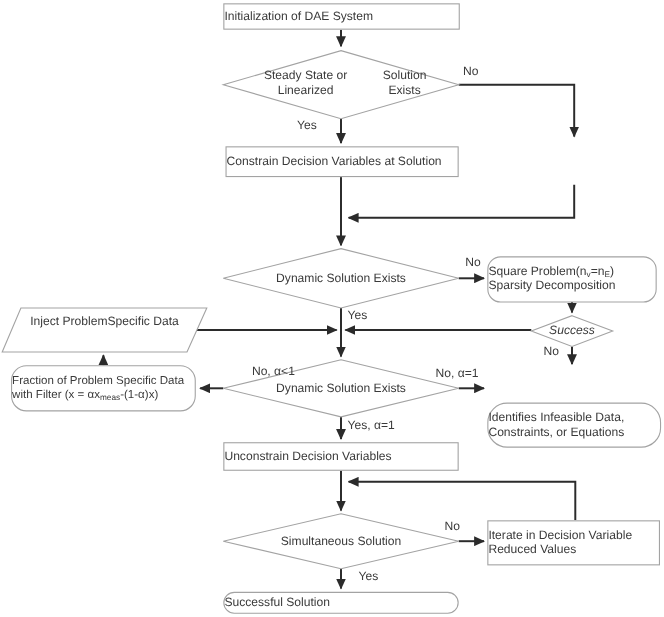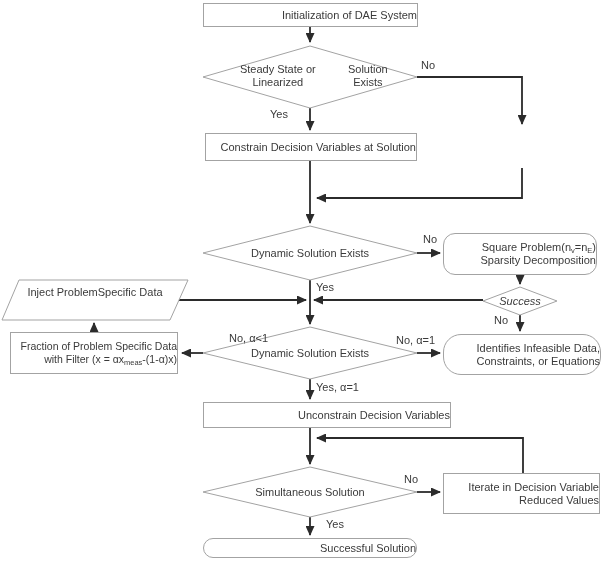--- a/index.html
+++ b/index.html
@@ -5,33 +5,33 @@
   html,body{margin:0;padding:0;background:#fff;}
   #canvas{
     position:relative;width:604px;height:561px;background:#fff;
     font-family:"Liberation Sans","DejaVu Sans",sans-serif;
     color:#3a3a3a;overflow:hidden;
   }
   #wires{position:absolute;left:0;top:0;width:604px;height:561px;}
   .node{
     position:absolute;box-sizing:border-box;
     background:#fff;border:1px solid #a3a3a3;
-    display:flex;flex-direction:column;align-items:flex-end;justify-content:center;
+    display:flex;flex-direction:column;align-items:flex-start;justify-content:center;
     text-align:center;font-size:11px;line-height:13px;color:#3a3a3a;
   }
   .freelabel{
     position:absolute;font-size:11px;line-height:12px;color:#3a3a3a;
     white-space:nowrap;
   }
   .dlabel{
     position:absolute;display:flex;flex-direction:row;align-items:center;
     justify-content:center;text-align:center;font-size:11px;line-height:13px;
     color:#3a3a3a;pointer-events:none;
   }
-  .rounded{border-radius:18px;}
+  .rounded{border-radius:18px;margin-top:32px;}
   .stadium{border-radius:10px;}
   .formula sub, sub.subsc{font-size:7.5px;vertical-align:-2px;line-height:1;}
   .tline{display:block;}
   .inline-parts span{display:inline;}
 </style>
 </head>
 <body>
 
 <div id="canvas">
 
@@ -88,28 +88,28 @@
       <span>Square Problem(n</span><sub class="subsc">v</sub><span>=n</span><sub class="subsc">E</sub><span>)</span>
     </span>
     <span class="tline">Sparsity Decomposition</span>
   </div>
 
   <div class="node rounded" style="left:443px;top:334px;width:158px;height:41px;">
     <span class="tline">Identifies Infeasible Data,</span>
     <span class="tline">Constraints, or Equations</span>
   </div>
 
-  <div class="node" style="left:10px;top:332px;width:168px;height:42px;font-size:10.5px;">
+  <div class="node" style="left:10px;top:332px;width:168px;height:42px;font-size:10.5px;border-radius:14px;">
     <span class="tline">Fraction of Problem Specific Data</span>
     <span class="tline inline-parts formula">
       <span>with Filter (x = αx</span><sub class="subsc">meas</sub><span>-(1-α)x)</span>
     </span>
   </div>
 
-  <div class="node" style="left:203px;top:402px;width:248px;height:26px;">
+  <div class="node" style="left:203px;top:402px;width:214px;height:26px;">
     <span class="tline">Unconstrain Decision Variables</span>
   </div>
 
   <div class="node" style="left:443px;top:473px;width:157px;height:41px;">
     <span class="tline">Iterate in Decision Variable</span>
     <span class="tline">Reduced Values</span>
   </div>
 
   <div class="node stadium" style="left:203px;top:538px;width:214px;height:20px;">
     <span class="tline">Successful Solution</span>

